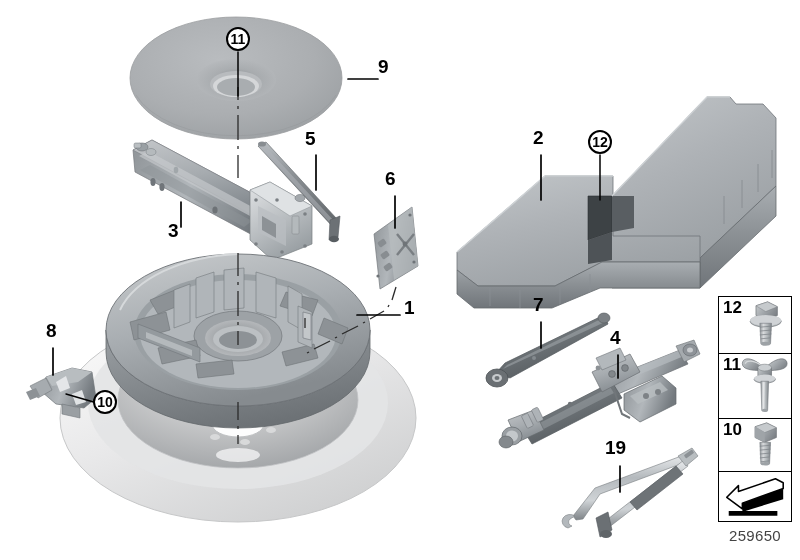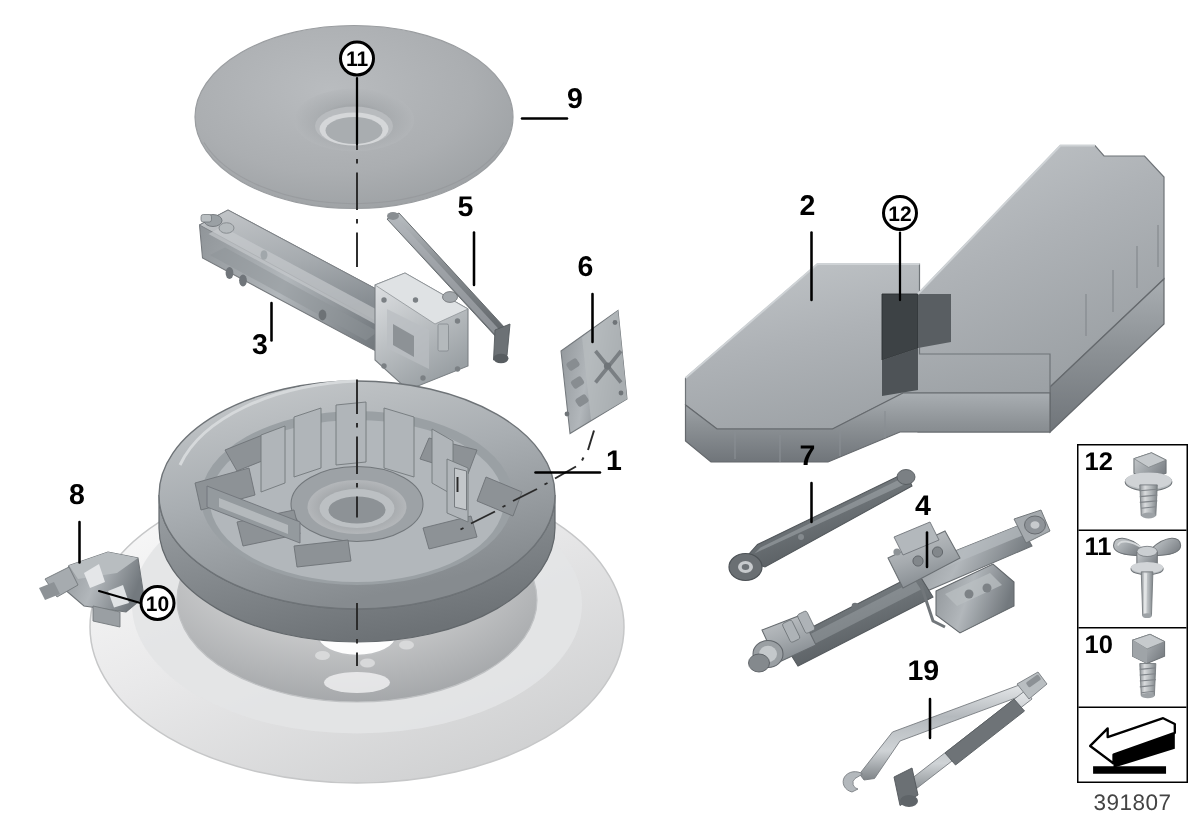--- a/index.html
+++ b/index.html
@@ -519,15 +519,15 @@
       <span class="legend-num"></span>
       <svg class="legend-art" viewBox="0 0 74 49">
         <path d="M8,26 L20,14 L20,20 L58,7 L66,11 L66,17 L24,32 L24,38 Z" fill="#ffffff" stroke="#000000" stroke-width="1.6" stroke-linejoin="round"></path>
         <path d="M24,32 L66,17 L66,28 L24,41 Z" fill="#000000"></path>
         <path d="M10,40 L60,40 L60,45 L10,45 Z" fill="#000000"></path>
       </svg>
     </div>
 
   </div>
 
-  <div id="partnumber">391807</div>
+  <div id="partnumber">259650</div>
 
 </div>
 
 </body></html>

